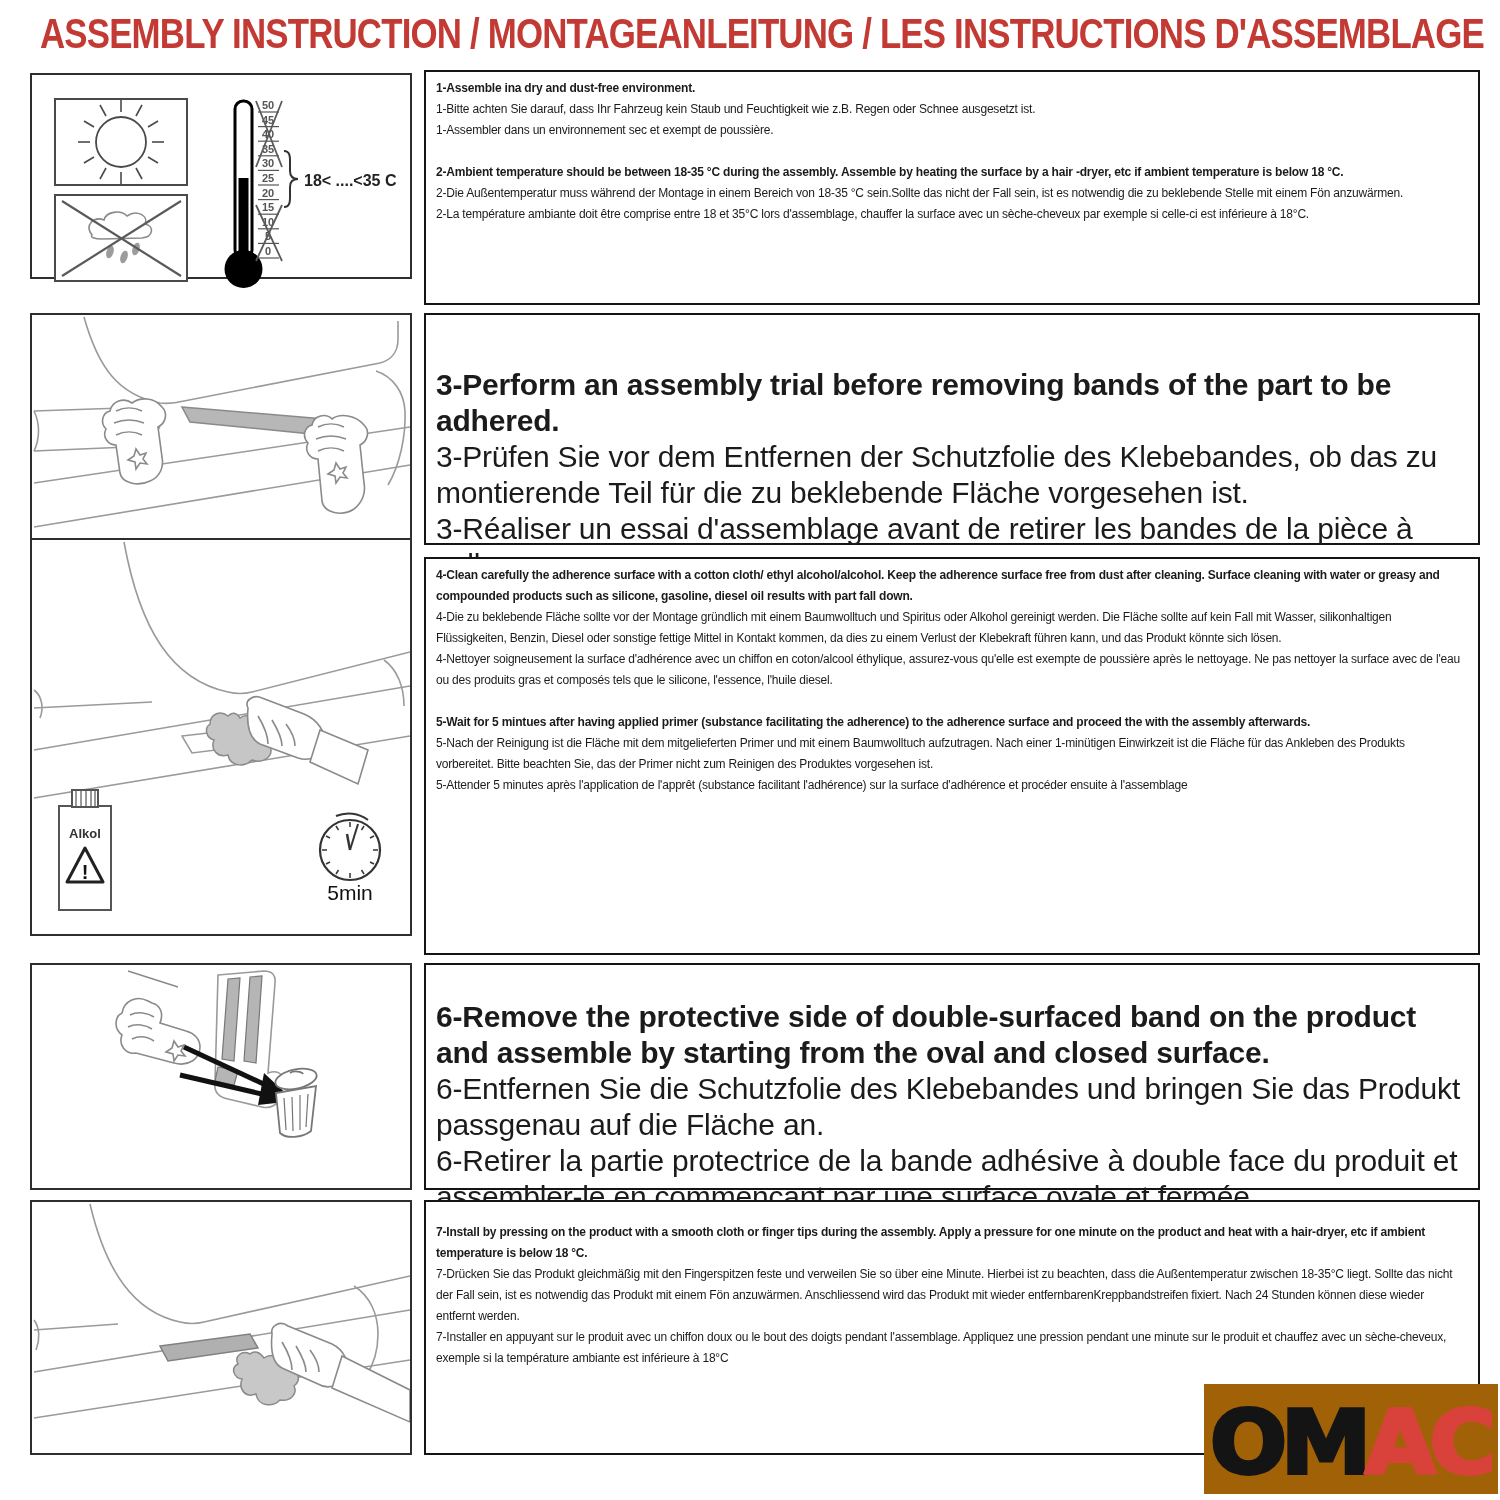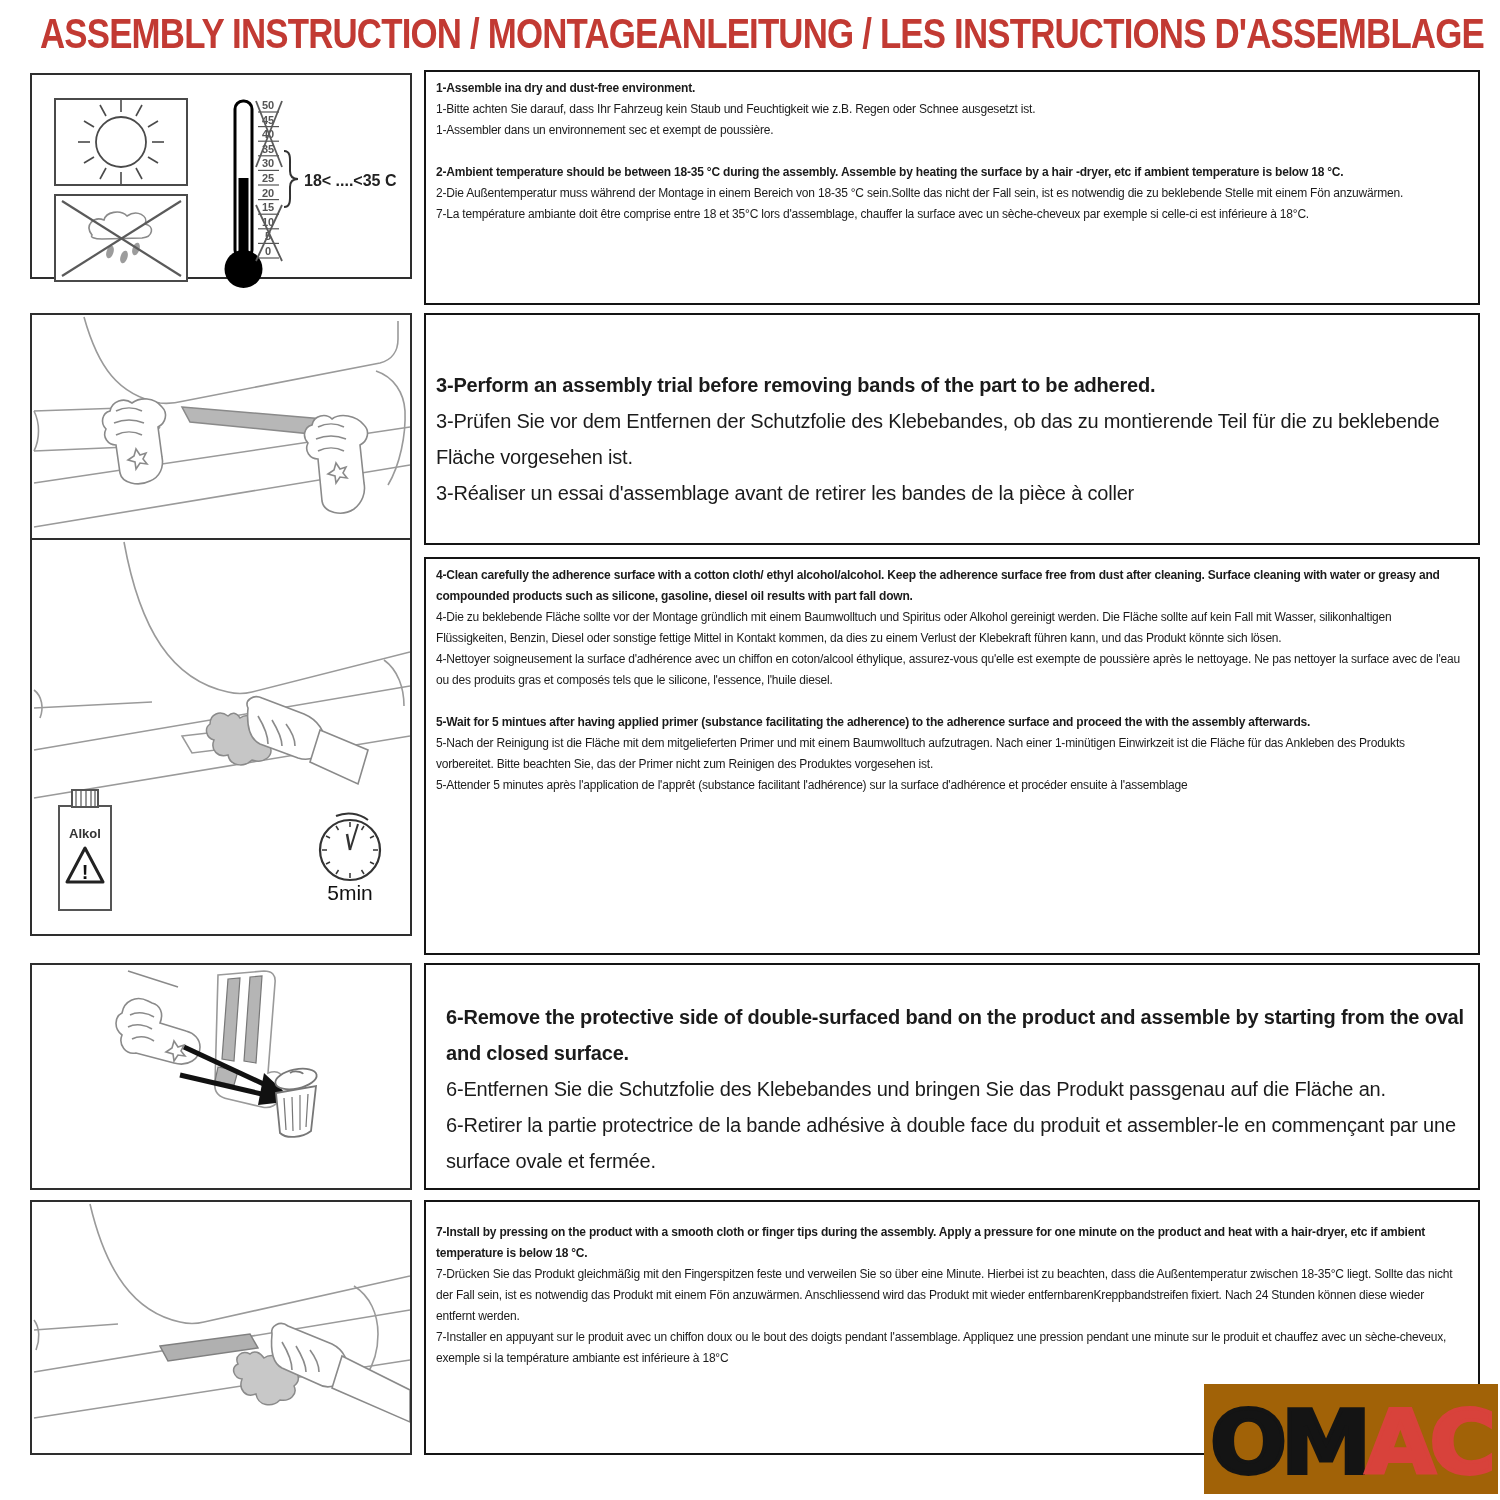--- a/index.html
+++ b/index.html
@@ -8,21 +8,21 @@
   .title{position:absolute;left:40px;top:10px;margin:0;font-size:42px;font-weight:800;
          color:#c23a33;white-space:nowrap;letter-spacing:-1px;
          transform:scaleX(0.83);transform-origin:left top;}
   .illu-box{position:absolute;left:30px;width:382px;border:2px solid #2e2e2e;
             box-sizing:border-box;background:#fff;}
   .text-box{position:absolute;left:424px;width:1056px;border:2px solid #141414;
             box-sizing:border-box;background:#fff;}
   .paras{padding:0 14px 0 10px;}
   .para{margin:0;}
   .small .para{font-size:12px;line-height:21px;letter-spacing:-0.2px;}
-  .big .para{font-size:20px;line-height:36px;letter-spacing:-0.2px;}
+  .big .para{font-size:30px;line-height:36px;letter-spacing:-0.2px;}
   .para.bold{font-weight:bold;}
   .para.gap{margin-top:21px;}
   .pt6{padding-top:6px;} .pt52{padding-top:52px;} .pt34{padding-top:34px;} .pt20{padding-top:20px;}
   .logo{position:absolute;left:1204px;top:1384px;width:294px;height:110px;background:#a16207;
         display:flex;align-items:center;justify-content:center;}
   svg text.tick-label{font-family:"Liberation Sans",sans-serif;font-size:11px;font-weight:bold;fill:#555;}
   svg .svgtxt{font-family:"Liberation Sans",sans-serif;}
 </style>
 </head>
 <body>
@@ -101,21 +101,21 @@
       </g>
     </svg>
   </div>
   <div class="text-box small" style="top:70px;height:235px;">
     <div class="paras pt6">
         <p class="para bold">1-Assemble ina dry and dust-free environment.</p>
         <p class="para">1-Bitte achten Sie darauf, dass Ihr Fahrzeug kein Staub und Feuchtigkeit wie z.B. Regen oder Schnee ausgesetzt ist.</p>
         <p class="para">1-Assembler dans un environnement sec et exempt de poussière.</p>
         <p class="para bold gap">2-Ambient temperature should be between 18-35 °C  during the assembly. Assemble by heating the surface by a hair -dryer, etc if ambient temperature is below 18 °C.</p>
         <p class="para">2-Die Außentemperatur muss während der Montage in einem Bereich von 18-35 °C  sein.Sollte das nicht der Fall sein, ist es notwendig die zu beklebende Stelle mit einem Fön anzuwärmen.</p>
-        <p class="para">7-La température ambiante doit être comprise entre 18 et 35°C lors d'assemblage, chauffer la surface avec un sèche-cheveux par exemple si celle-ci est inférieure à 18°C.</p>
+        <p class="para">2-La température ambiante doit être comprise entre 18 et 35°C lors d'assemblage, chauffer la surface avec un sèche-cheveux par exemple si celle-ci est inférieure à 18°C.</p>
       </div>
   </div>
 
   <div class="illu-box" style="top:313px;height:232px;">
     <svg width="378" height="228" viewBox="0 0 378 228">
       <g stroke="#9a9a9a" stroke-width="1.6" fill="none">
         <path d="M52,2 C66,52 86,80 128,88 C136,89 144,88 152,86 L348,48 C360,45 366,36 366,24 L366,6"></path>
         <path d="M344,56 C362,62 372,78 373,96 C374,120 368,150 356,170"></path>
         <path d="M2,96 L120,92"></path>
         <path d="M2,136 L96,132 C110,130 120,122 128,112"></path>
@@ -236,21 +236,21 @@
           <line x1="252" y1="133" x2="254" y2="165"></line>
             <line x1="260" y1="132" x2="261" y2="166"></line>
           <line x1="268" y1="130" x2="268" y2="165"></line>
             <line x1="276" y1="129" x2="274" y2="162"></line>
         </g>
         <ellipse cx="264" cy="114" rx="21" ry="9.5" transform="rotate(-12 264 114)"></ellipse>
         <path d="M258,108 a7,3 0 0 1 13,1" fill="none"></path>
       </g>
     </svg>
   </div>
-  <div class="text-box big" style="top:963px;height:227px;padding-left:10px;">
+  <div class="text-box big" style="top:963px;height:227px;">
     <div class="paras pt34">
         <p class="para bold">6-Remove the protective side of double-surfaced band on the product and assemble by starting from the oval and closed surface.</p>
         <p class="para">6-Entfernen Sie die Schutzfolie des Klebebandes und bringen Sie das Produkt passgenau auf die Fläche an.</p>
         <p class="para">6-Retirer la partie protectrice de la bande adhésive à double face du produit et assembler-le en commençant par une surface ovale et fermée.</p>
       </div>
   </div>
 
   <div class="illu-box" style="top:1200px;height:255px;">
     <svg width="378" height="251" viewBox="0 0 378 251">
       <g stroke="#9a9a9a" stroke-width="1.6" fill="none">

